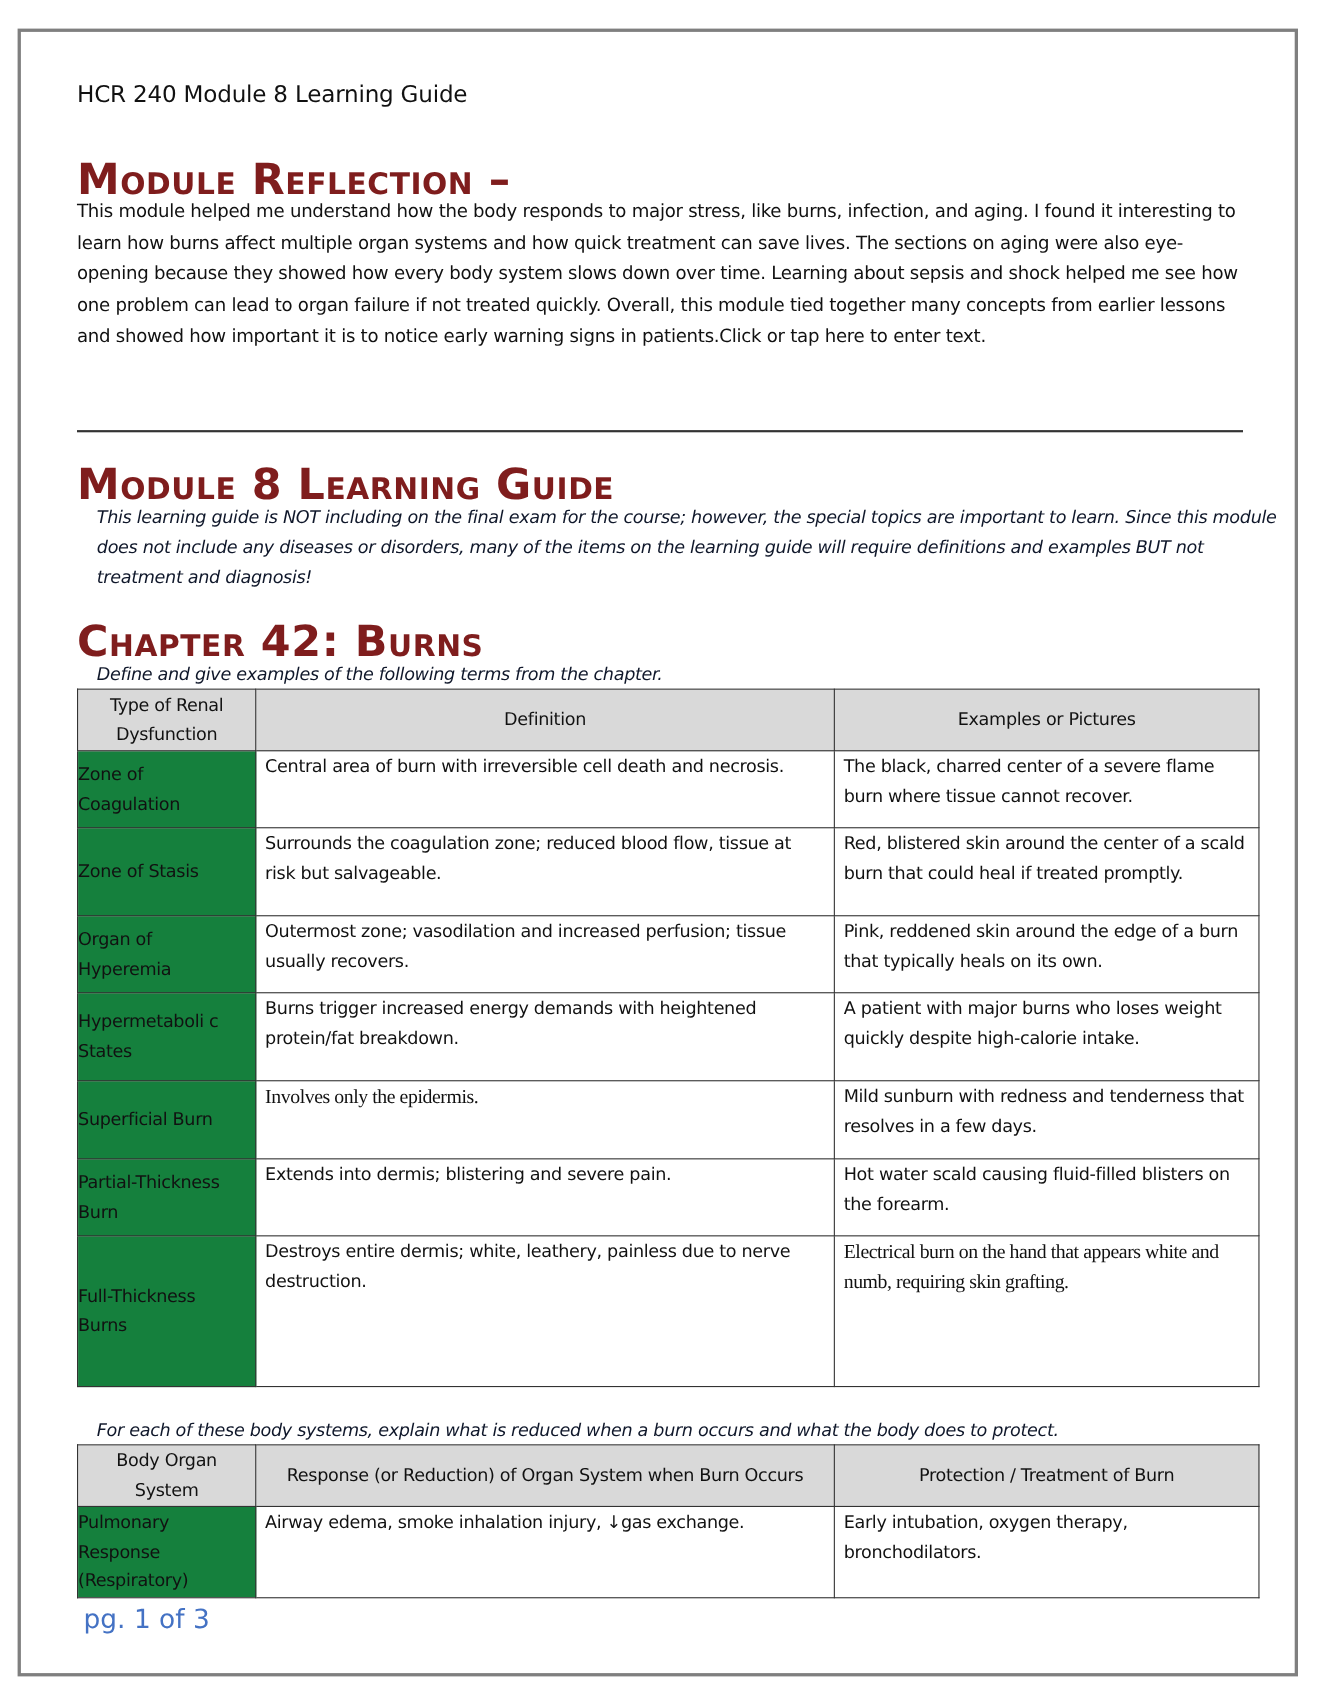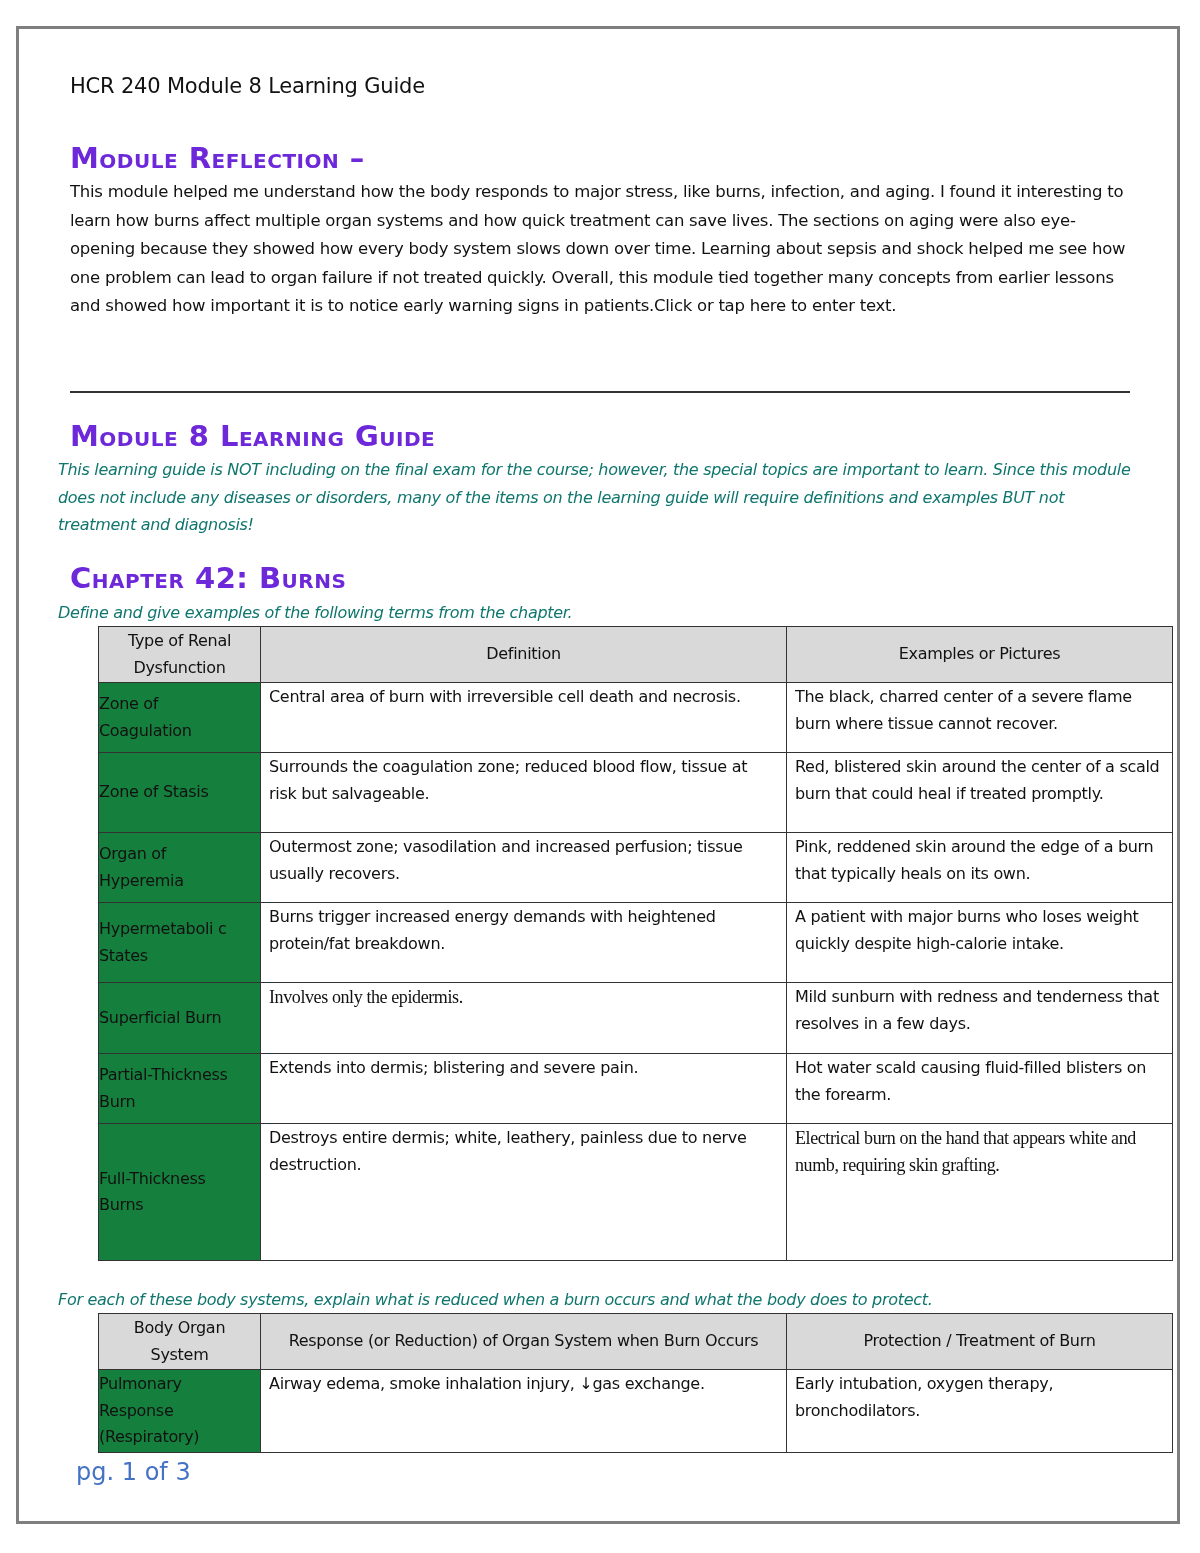--- a/index.html
+++ b/index.html
@@ -1,23 +1,23 @@
 <!DOCTYPE html>
 <html><head>
 <meta charset="utf-8">
 <style>
   html, body { margin: 0; padding: 0; background: #ffffff; }
   body { width: 1200px; height: 1553px; position: relative; overflow: hidden; font-family: "DejaVu Sans", sans-serif; color: #111; }
   .page-frame { position: absolute; left: 16px; top: 26px; width: 1164px; height: 1498px; border: 3px solid #7f7f7f; box-sizing: border-box; }
   .header-text { position: absolute; left: 70px; top: 74px; font-size: 21px; letter-spacing: -0.2px; color: #111; }
-  .heading { position: absolute; left: 70px; color: #6d28d9; font-weight: bold; font-variant: small-caps; font-size: 29px; letter-spacing: 0.5px; line-height: 1; }
+  .heading { position: absolute; left: 70px; color: #7f1d1d; font-weight: bold; font-variant: small-caps; font-size: 39px; letter-spacing: 0.5px; line-height: 1; }
   .reflection-body { position: absolute; left: 70px; top: 178px; width: 1070px; font-size: 16.5px; line-height: 28.5px; letter-spacing: -0.25px; color: #111; }
   .hr { position: absolute; left: 70px; top: 391px; width: 1060px; height: 0; border-top: 2px solid #333; }
-  .italic-note { position: absolute; left: 58px; font-style: italic; font-size: 16px; line-height: 27.5px; letter-spacing: -0.3px; color: #0f766e; width: 1080px; }
-  table.grid { position: absolute; left: 70px; border-collapse: collapse; width: 1074px; table-layout: fixed; font-size: 16px; letter-spacing: -0.3px; margin-left: 28px; }
+  .italic-note { position: absolute; left: 88px; font-style: italic; font-size: 16px; line-height: 27.5px; letter-spacing: -0.3px; color: #0f172a; width: 1080px; }
+  table.grid { position: absolute; left: 70px; border-collapse: collapse; width: 1074px; table-layout: fixed; font-size: 16px; letter-spacing: -0.3px; }
   table.grid td, table.grid th { border: 1.5px solid #333; vertical-align: top; padding: 1px 8px; line-height: 26.5px; font-weight: normal; }
   table.grid th { background: #d9d9d9; text-align: center; vertical-align: middle; }
   table.grid td.rowhead { background: #15803d; vertical-align: middle; padding-left: 0; }
   table.grid td.serif { font-family: "Liberation Serif", serif; font-size: 18px; letter-spacing: -0.4px; line-height: 26.5px; }
   .footer { position: absolute; left: 76px; top: 1458px; font-size: 24px; color: #4472c4; }
 </style>
 </head>
 <body>
 
 <div class="page-frame"></div>

